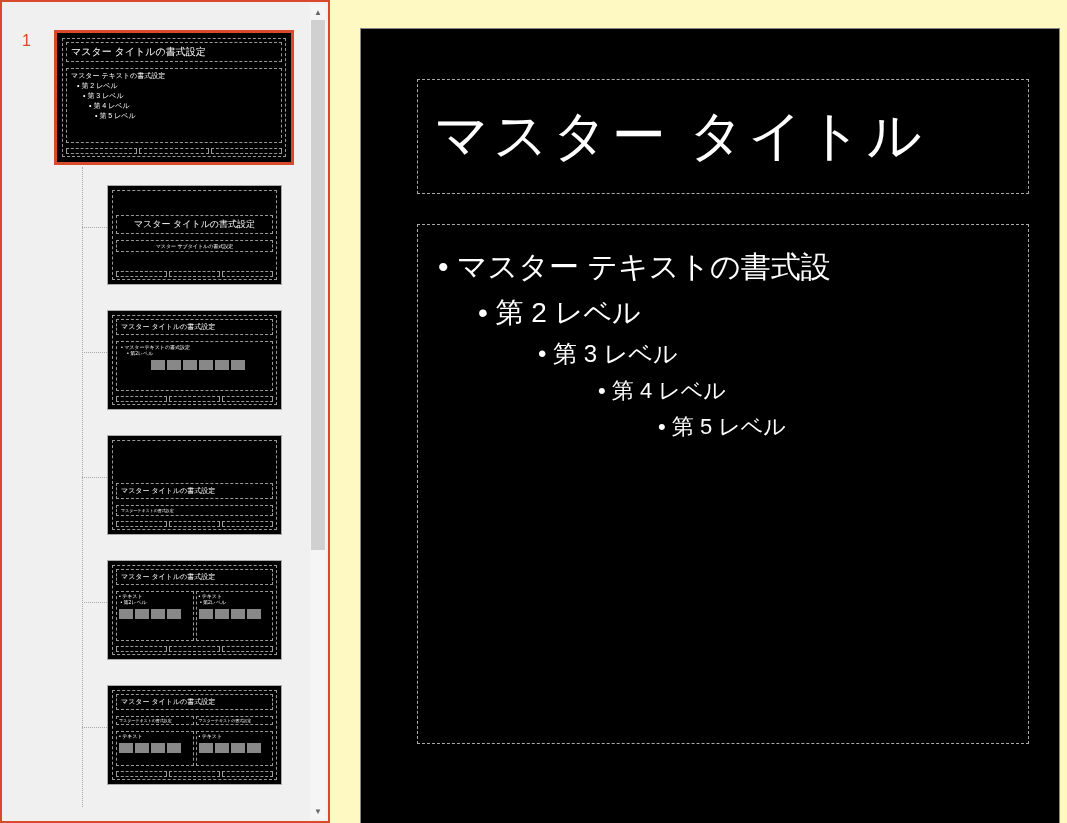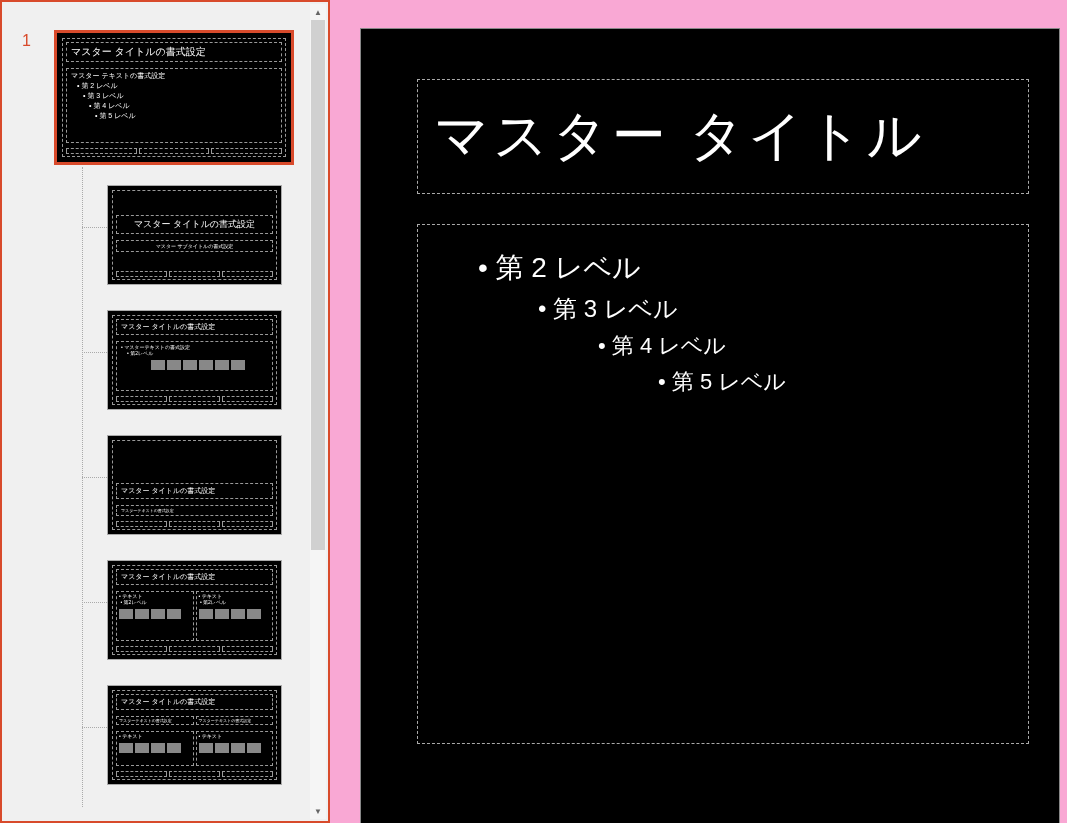--- a/index.html
+++ b/index.html
@@ -153,21 +153,21 @@
   .content-grid div {
     width: 14px;
     height: 10px;
     background: #888;
   }
 
   
   .main {
     flex: 1;
     height: 823px;
-    background: #f9a8d4;
+    background: #fef9c3;
     padding: 28px 0 0 30px;
     position: relative;
     overflow: hidden;
   }
   .slide {
     width: 700px;
     height: 800px;
     background: #000;
     border: 1px solid #888;
     padding: 50px 30px 30px 56px;
@@ -351,19 +351,20 @@
     <div class="scroll-up">▲</div>
     <div class="scroll-thumb"></div>
     <div class="scroll-down">▼</div>
   </div>
 </div>
 
 <div class="main">
   <div class="slide">
     <div class="title-placeholder">マスター タイトル</div>
     <div class="body-placeholder">
+      <div class="lvl1 bullet">マスター テキストの書式設</div>
       <div class="lvl2 bullet">第 2 レベル</div>
       <div class="lvl3 bullet">第 3 レベル</div>
       <div class="lvl4 bullet">第 4 レベル</div>
       <div class="lvl5 bullet">第 5 レベル</div>
     </div>
   </div>
 </div>
 
 </body></html>

